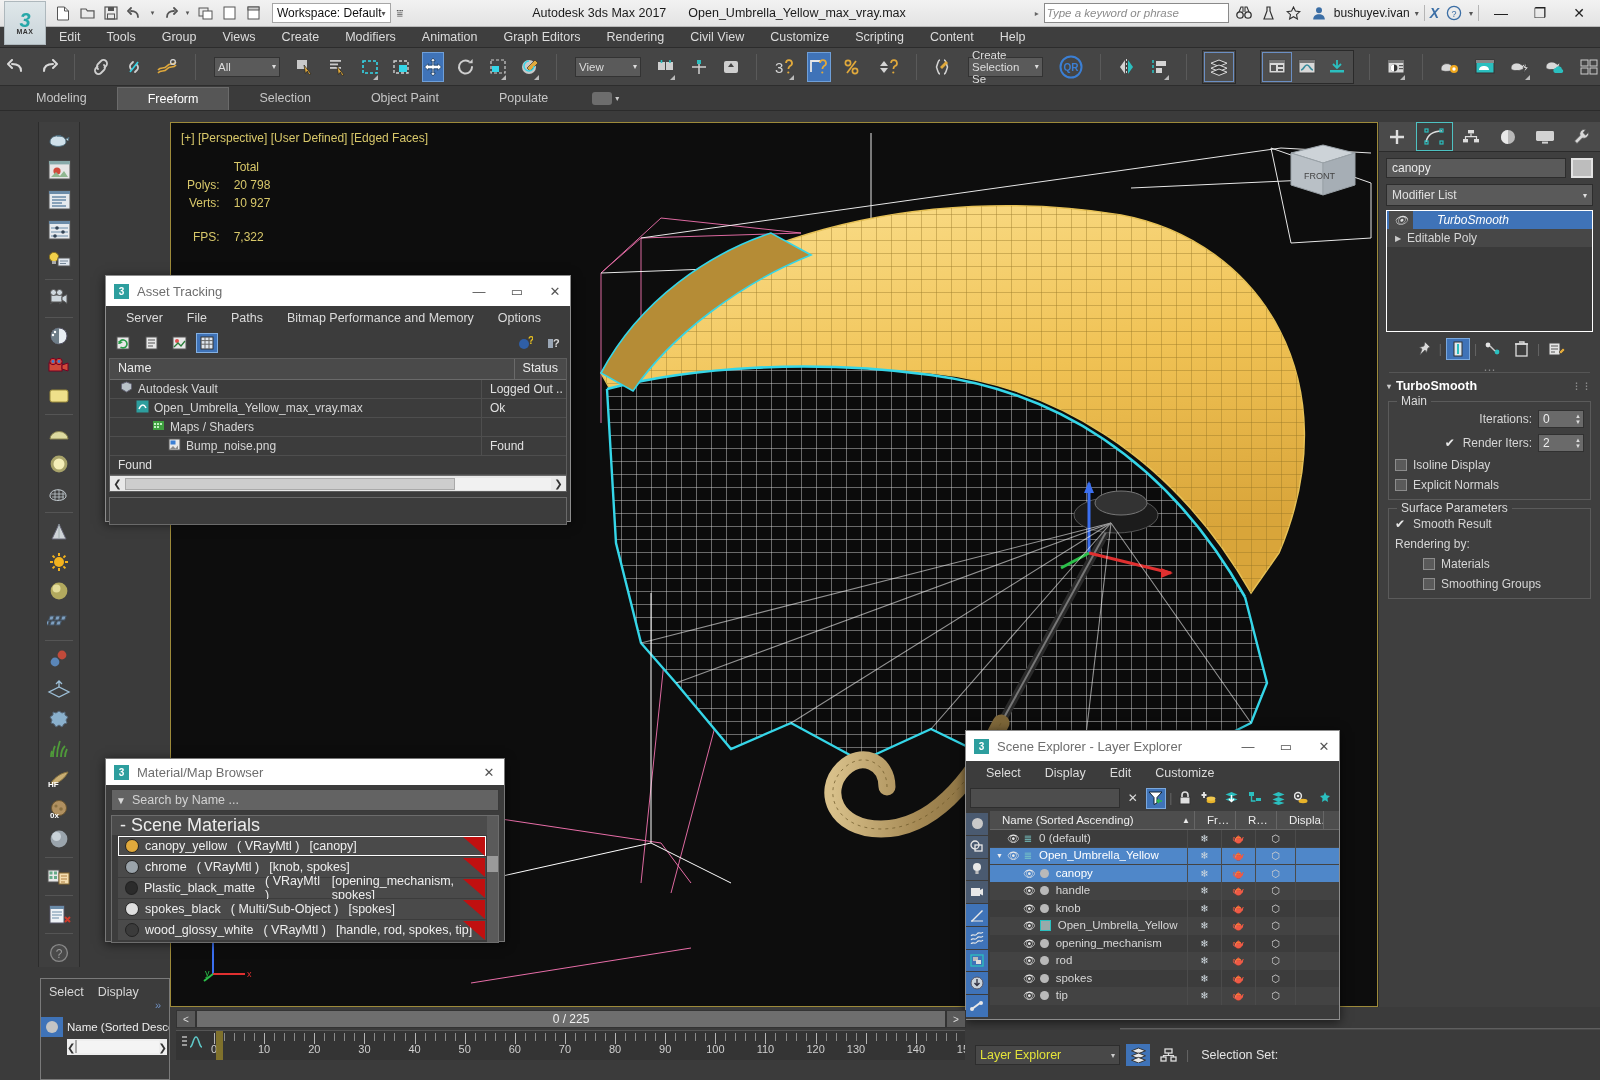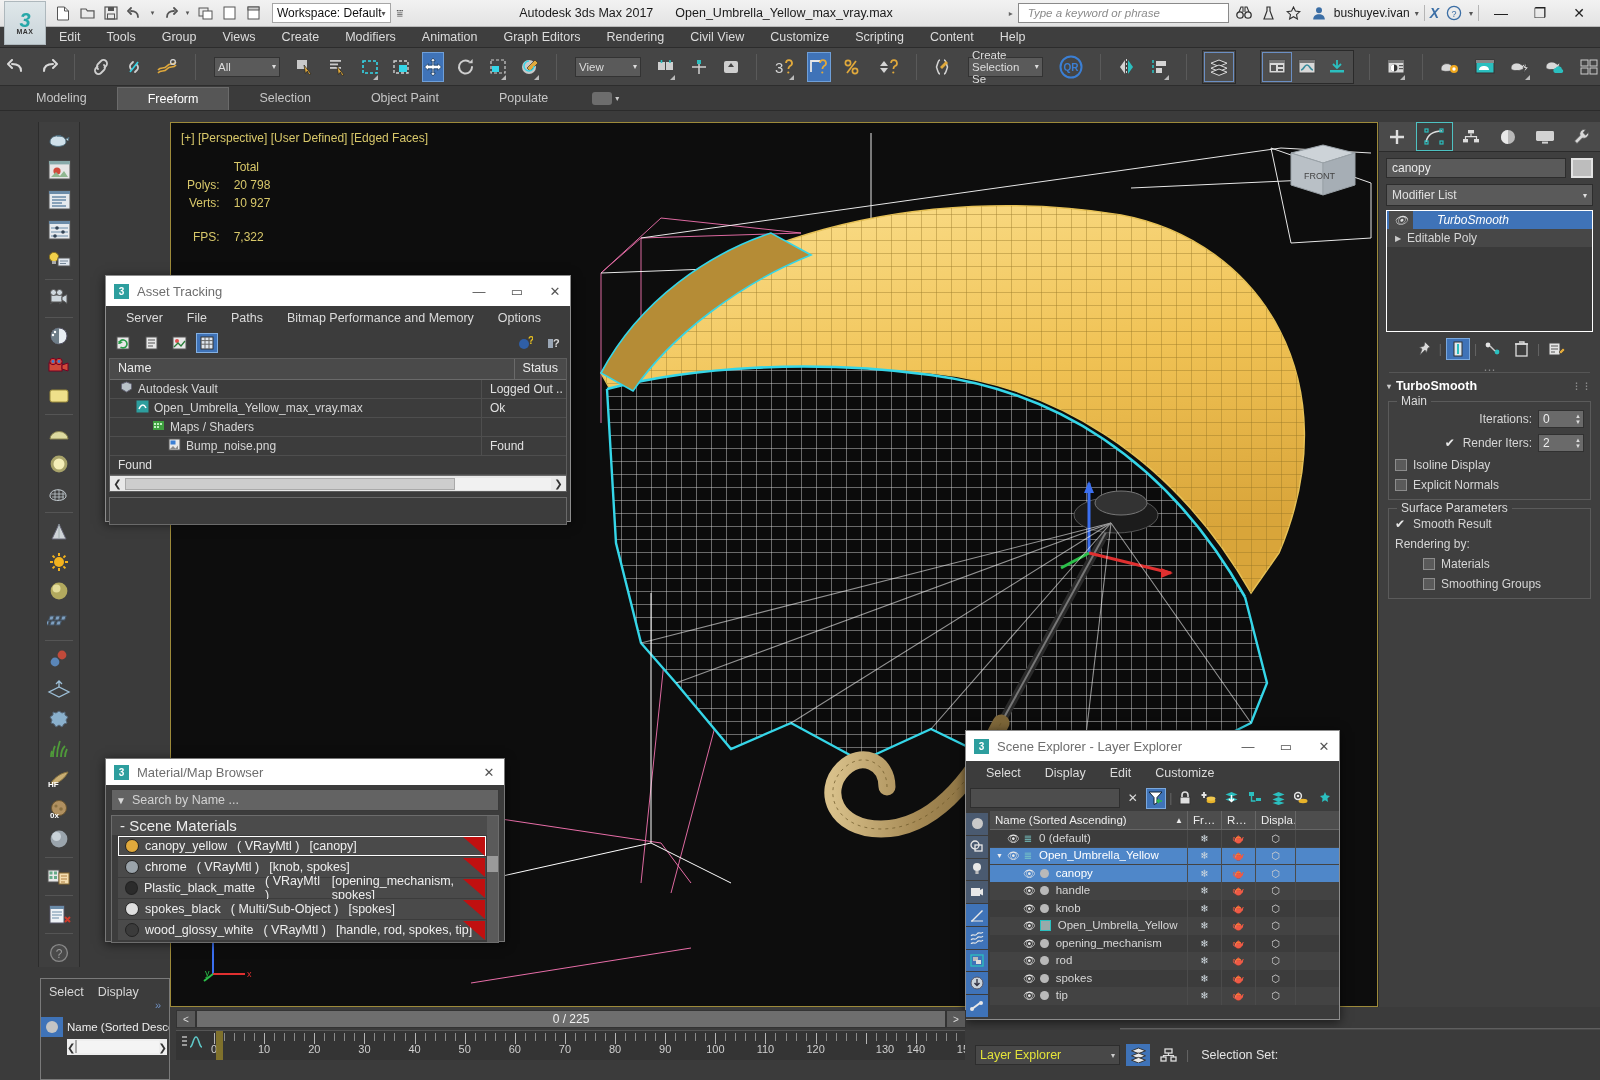--- a/index.html
+++ b/index.html
@@ -38,22 +38,22 @@
     margin-left:6px; height:20px; background:#fff; border:1px solid #a6a6a6;
     display:flex; align-items:center; padding:0 4px; font-size:12px; min-width:118px;
     justify-content:space-between;
   }
   .wsbox .cv { color:#111; }
   .wsbox .ar { font-size:8px; color:#555; }
   .qmore { font-size:11px; color:#555; margin-left:4px;}
   .title-center { flex:1; display:flex; justify-content:center; align-items:flex-start; gap:22px; font-size:12.5px;}
   .title-right { display:flex; align-items:center; gap:5px; padding-right:4px; }
   .searchbox {
-    width:211px; height:20px; background:#fff; border:1px solid #8a8a8a;
-    font-style:italic; color:#8b8b8b; font-size:11.5px; display:flex; align-items:center; padding-left:9px;
+    width:185px; height:20px; background:#fff; border:1px solid #8a8a8a;
+    font-style:italic; color:#8b8b8b; font-size:11.5px; display:flex; align-items:center; padding-left:2px;
   }
   .ticon { width:20px; height:20px; display:flex; align-items:center; justify-content:center; font-size:13px; color:#3b6ea5;}
   .uname { font-size:12px; color:#1a1a1a;}
   .winbtn { width:34px; height:26px; display:flex; align-items:center; justify-content:center; font-size:14px; color:#222;}
   .sep-v { width:1px; height:16px; background:#b5b5b5; }
 
   
   .menubar {
     position:absolute; left:0; top:27px; width:1600px; height:21px;
     background:#3e3e3e; border-bottom:1px solid #2c2c2c;
@@ -210,21 +210,21 @@
   .at-scroll .thumb { width:330px; height:12px; background:#cdcdcd; border:1px solid #a9a9a9;}
   .at-status { margin:5px 3px 3px 3px; height:28px; background:#3c3c3c; border:1px solid #6a6a6a;}
 
   
   #matwin { left:105px; top:758px; width:400px; height:184px; border-color:#777;}
   #matwin .win-title { height:26px; }
   .mm-search { height:22px; background:#636363; border:1px solid #3a3a3a; margin:4px 5px; display:flex; align-items:center; gap:6px; padding-left:4px;}
   .mm-search .tri { font-size:10px; color:#d8d8d8;}
   .mm-search .ph { color:#d2d2d2; font-size:12.5px;}
   .mm-list { margin:2px 5px; border:1px solid #6d6d6d; background:#3c3c3c; height:128px; position:relative; overflow:hidden;}
-  .mm-grp { height:19px; font-size:15px; padding-left:8px; line-height:19px; background:#4b4b4b; color:#ececec;}
+  .mm-grp { height:19px; font-size:18px; padding-left:8px; line-height:19px; background:#4b4b4b; color:#ececec;}
   .mm-item {
     height:20px; display:flex; align-items:center; gap:6px; padding-left:6px; font-size:12.5px; color:#eee;
     position:relative; margin:1px 12px 0 6px; background:#4a4a4a; border:1px solid transparent;
   }
   .mm-item.sel { border:1px solid #ffffff; background:#4a4a4a;}
   .mm-swatch { width:14px;height:14px;border-radius:50%; border:1px solid #222;}
   .mm-red { position:absolute; right:0; top:0; width:0;height:0; border-top:19px solid #c01010; border-left:22px solid transparent;}
   .mm-scroll { position:absolute; right:0; top:0; width:11px; height:128px; background:#5a5a5a;}
   .mm-scroll .th { width:11px; height:16px; background:#9a9a9a; margin-top:40px;}
 
@@ -233,21 +233,21 @@
   .se-toolbar { height:26px; display:flex; align-items:center; padding:0 4px; gap:3px; }
   .se-filter { width:155px; height:20px; background:#4d4d4d; border:1px solid #2e2e2e;}
   .se-tb { width:21px;height:21px;display:flex;align-items:center;justify-content:center;font-size:12px;color:#ddd;}
   .se-tb.on { background:#3f73b8; border:1px solid #7aa8dd;}
   .se-body { display:flex; height:206px; }
   .se-rail { width:24px; background:#3c3c3c; display:flex;flex-direction:column; gap:1px; padding-top:2px;}
   .se-rail .ri { width:22px;height:22px;display:flex;align-items:center;justify-content:center;font-size:11px;color:#ddd;background:#4a5a70;}
   .se-rail .ri.b { background:#3f73b8;}
   .se-grid { flex:1; overflow:hidden;}
   .se-hdr { display:flex; height:19px; background:#4d4d4d; font-size:11.5px; align-items:center; border-bottom:1px solid #666;}
-  .se-hdr .c { padding-left:5px; border-right:1px solid #666; height:19px; line-height:19px; color:#ececec; overflow:hidden;}
+  .se-hdr .c { padding-left:5px; border-right:1px solid #666; height:19px; line-height:19px; color:#ececec; overflow:hidden;margin-left:7px;}
   .c-name { width:198px; display:flex; justify-content:space-between; padding-right:4px;}
   .c-fr { width:34px; }
   .c-r { width:34px; }
   .c-disp { width:40px;}
   .se-row { display:flex; height:17.5px; align-items:center; font-size:11.5px; border-bottom:1px solid #434343;}
   .se-row .c { height:17.5px; line-height:17.5px; border-right:1px solid #4b4b4b; overflow:hidden; text-align:center;}
   .se-row.sel { background:#4f87c9; color:#fff;}
   .se-row.alt { background:#434343;}
   .se-name { width:198px; display:flex; align-items:center; gap:4px; text-align:left; padding-left:2px;}
   .eye-i { font-size:10px; color:#e8e8e8;}
@@ -1739,21 +1739,21 @@
         <div class="tb-num" style="left: 150.4px;">30</div>
         <div class="tb-num" style="left: 200.533px;">40</div>
         <div class="tb-num" style="left: 250.667px;">50</div>
         <div class="tb-num" style="left: 300.8px;">60</div>
         <div class="tb-num" style="left: 350.933px;">70</div>
         <div class="tb-num" style="left: 401.067px;">80</div>
         <div class="tb-num" style="left: 451.2px;">90</div>
         <div class="tb-num" style="left: 501.333px;">100</div>
         <div class="tb-num" style="left: 551.467px;">110</div>
         <div class="tb-num" style="left: 601.6px;">120</div>
-        <div class="tb-num" style="left: 671px;">130</div>
+        <div class="tb-num" style="left: 642px;">130</div>
         <div class="tb-num" style="left: 701.867px;">140</div>
         <div class="tb-num" style="left: 752px;">150</div>
       </div>
     <div class="tb-cursor" style="left:40px"></div>
   </div>
 
   <div class="tab-strip"></div>
   <div class="statusbar">
     <div class="sb-combo">
       <span class="v">Layer Explorer</span>

